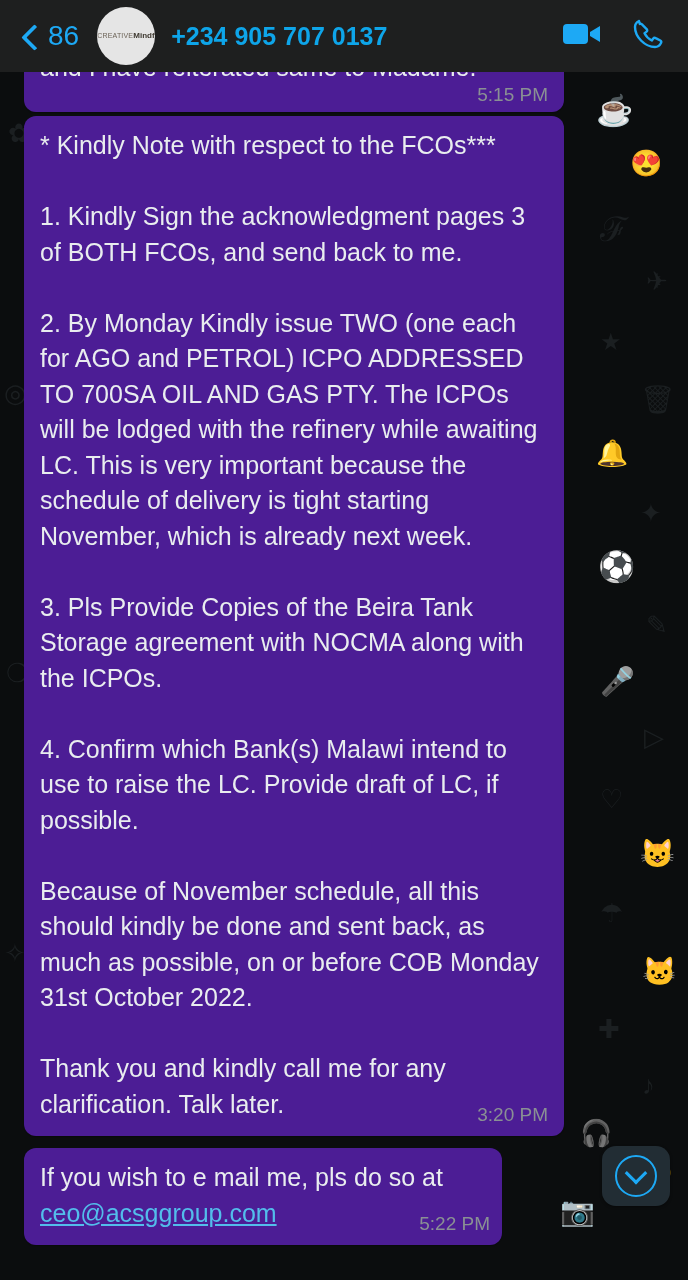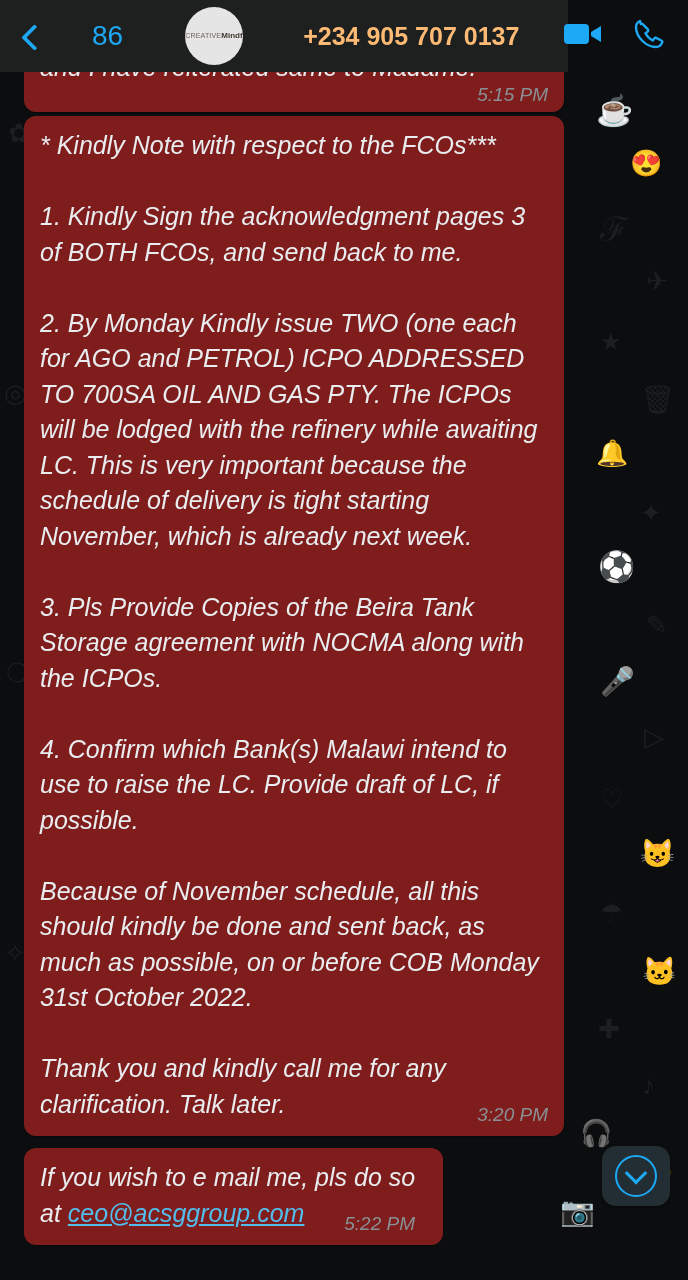--- a/index.html
+++ b/index.html
@@ -30,28 +30,27 @@
     color: #1b1f21;
     font-size: 30px;
     line-height: 1;
     user-select: none;
   }
 
   
   .header {
     position: absolute;
     top: 0; left: 0;
-    width: 568px;
+    width: 688px;
     height: 72px;
     background: #1e1f1f;
     display: flex;
     align-items: center;
     padding: 0 18px;
     z-index: 40;
-    gap: 44px;
   }
   .back-arrow {
     width: 26px;
     height: 30px;
     position: relative;
     flex: 0 0 auto;
     margin-right: 4px;
   }
   .back-arrow::before {
     content: "";
@@ -93,21 +92,21 @@
     color: #3e3930;
     font-weight: bold;
     line-height: 1.1;
   }
   .avatar .av-bot {
     font-size: 5.5px;
     color: #7d7467;
     letter-spacing: 1px;
   }
   .contact-name {
-    color: #fdba74;
+    color: #0ea5e9;
     font-size: 25px;
     font-weight: bold;
     margin-left: 16px;
     white-space: nowrap;
     flex: 1 1 auto;
   }
   .hdr-icons {
     display: flex;
     align-items: center;
     gap: 30px;
@@ -122,29 +121,28 @@
     top: 72px;
     left: 0;
     width: 688px;
     bottom: 0;
     padding: 0 24px;
     z-index: 10;
   }
 
   .bubble {
     position: relative;
-    background: #7f1d1d;
+    background: #4c1d95;
     border-radius: 12px;
     color: #e9edef;
     padding: 12px 16px 26px 16px;
     width: 540px;
     font-size: 25px;
     line-height: 1.42;
     box-shadow: 0 1px 1px rgba(0,0,0,.25);
-    font-style: italic;
   }
   .bubble.clipped-top {
     border-top-left-radius: 0;
     border-top-right-radius: 0;
   }
   .bubble .msg-text { white-space: pre-wrap; word-wrap: break-word; }
   .meta {
     float: right;
     color: #8a9094;
     font-size: 19px;
@@ -176,28 +174,28 @@
   #bubble-note {
     margin-top: 4px;
     padding-bottom: 14px;
   }
   #bubble-note .msg-text { display: block; }
   #bubble-note .meta.inline-end { bottom: 12px; }
 
   
   #bubble-email {
     margin-top: 12px;
-    width: 419px;
+    width: 478px;
     padding-bottom: 14px;
   }
   .email-link {
     color: #53bdeb;
     text-decoration: underline;
   }
-  #bubble-email .meta.inline-end { bottom: 12px; right: 28px; margin-left: 28px; }
+  #bubble-email .meta.inline-end { bottom: 12px; right: 12px; margin-left: 28px; }
 
   
   .scroll-down {
     position: absolute;
     right: 18px;
     bottom: 74px;
     width: 68px;
     height: 60px;
     background: #222d34;
     border-radius: 14px;

